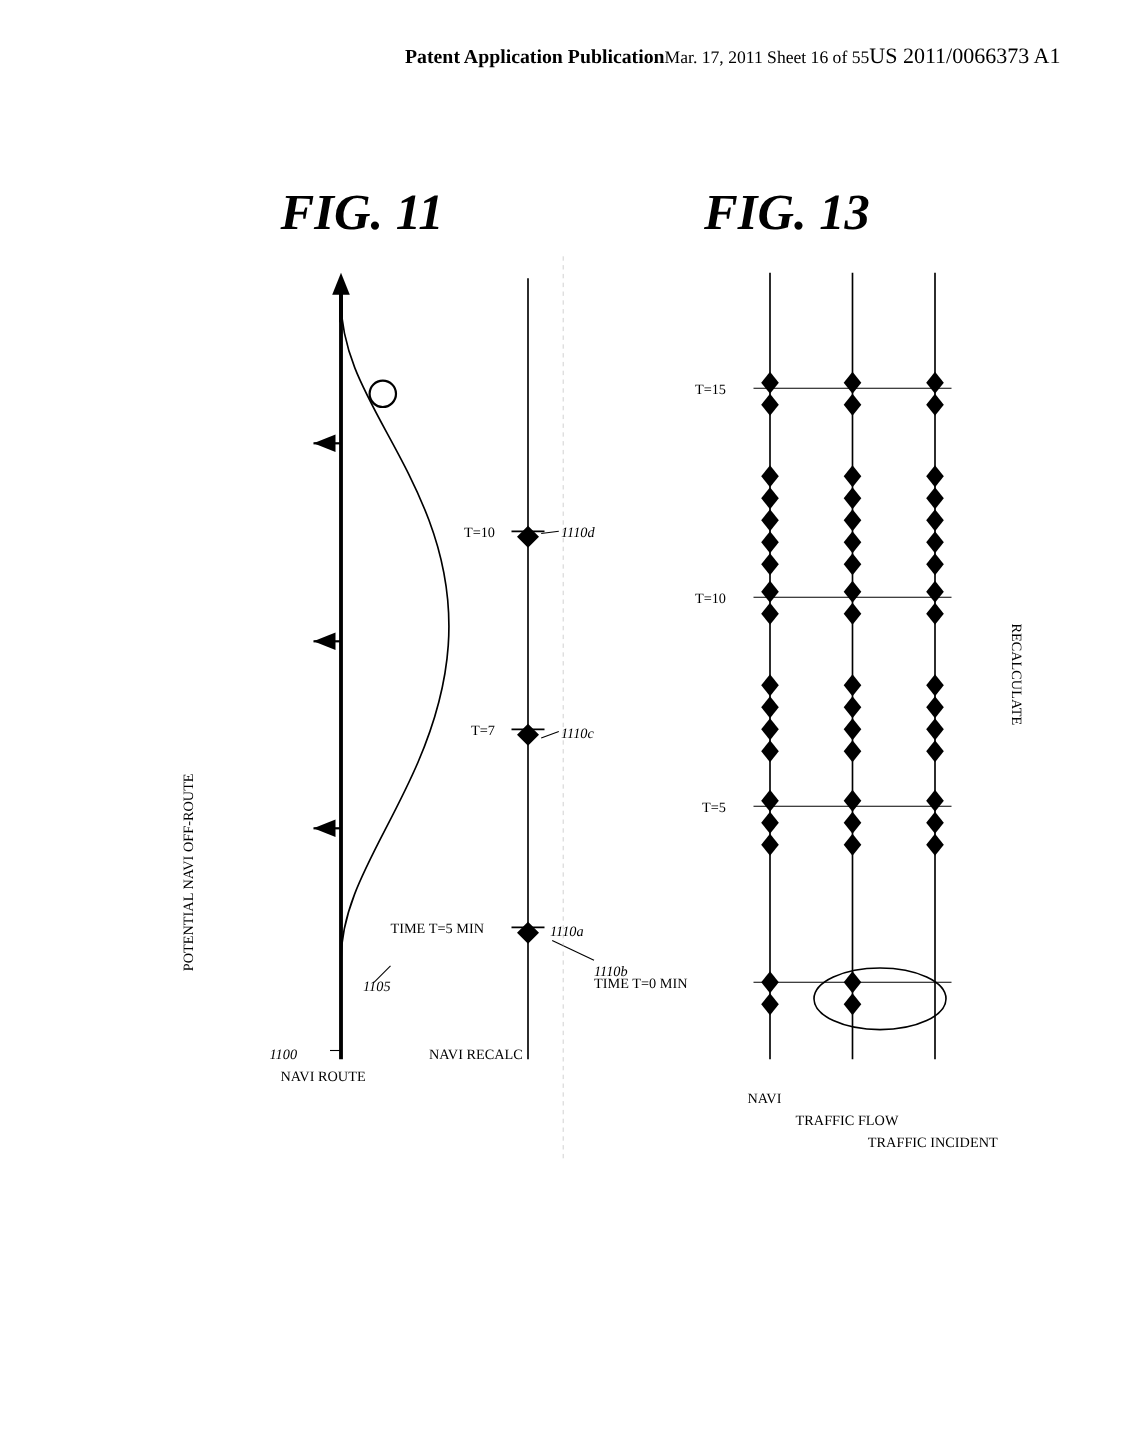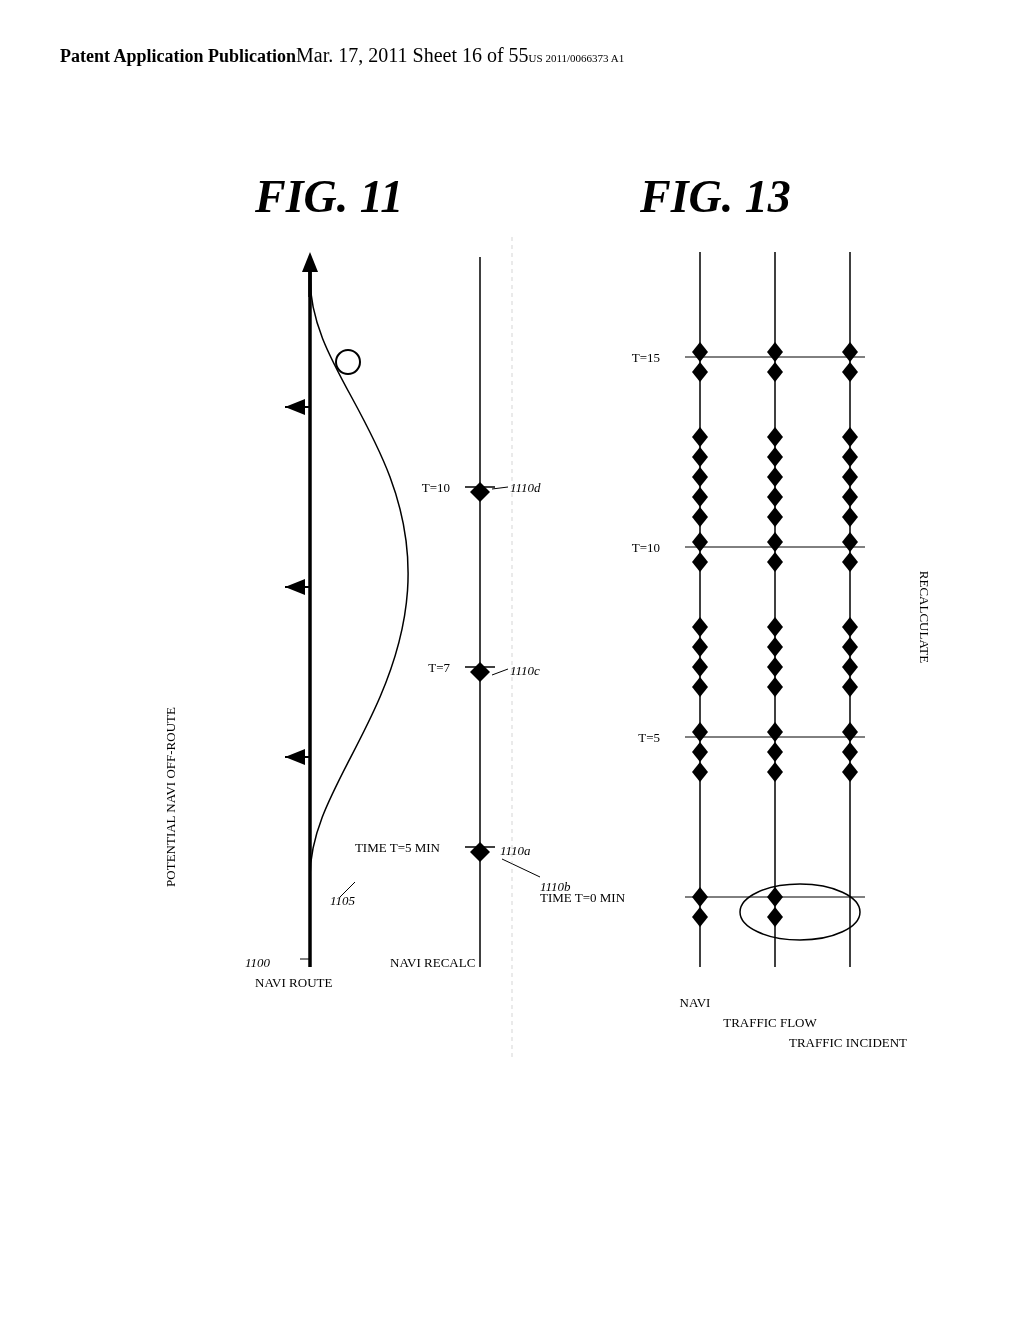--- a/index.html
+++ b/index.html
@@ -8,35 +8,34 @@
       height: 1320px;
       background: #fff;
       font-family: 'Times New Roman', Times, serif;
       overflow: hidden;
       position: relative;
     }
 
     
     .header {
       display: flex;
-      justify-content: flex-start;
+      justify-content: flex-end;
       align-items: baseline;
       padding: 40px 60px 10px 60px;
       border-bottom: none;
     }
     .header-left {
       font-size: 18px;
       font-weight: bold;
     }
     .header-center {
+      font-size: 16px;
+    }
+    .header-right {
       font-size: 20px;
-    }
-    .header-right {
-      font-size: 11px;
-      margin-top: 12px;
     }
 
     
     .content {
       position: relative;
       width: 100%;
       height: calc(100% - 100px);
       margin-top: 20px;
       text-decoration: underline;
     }

